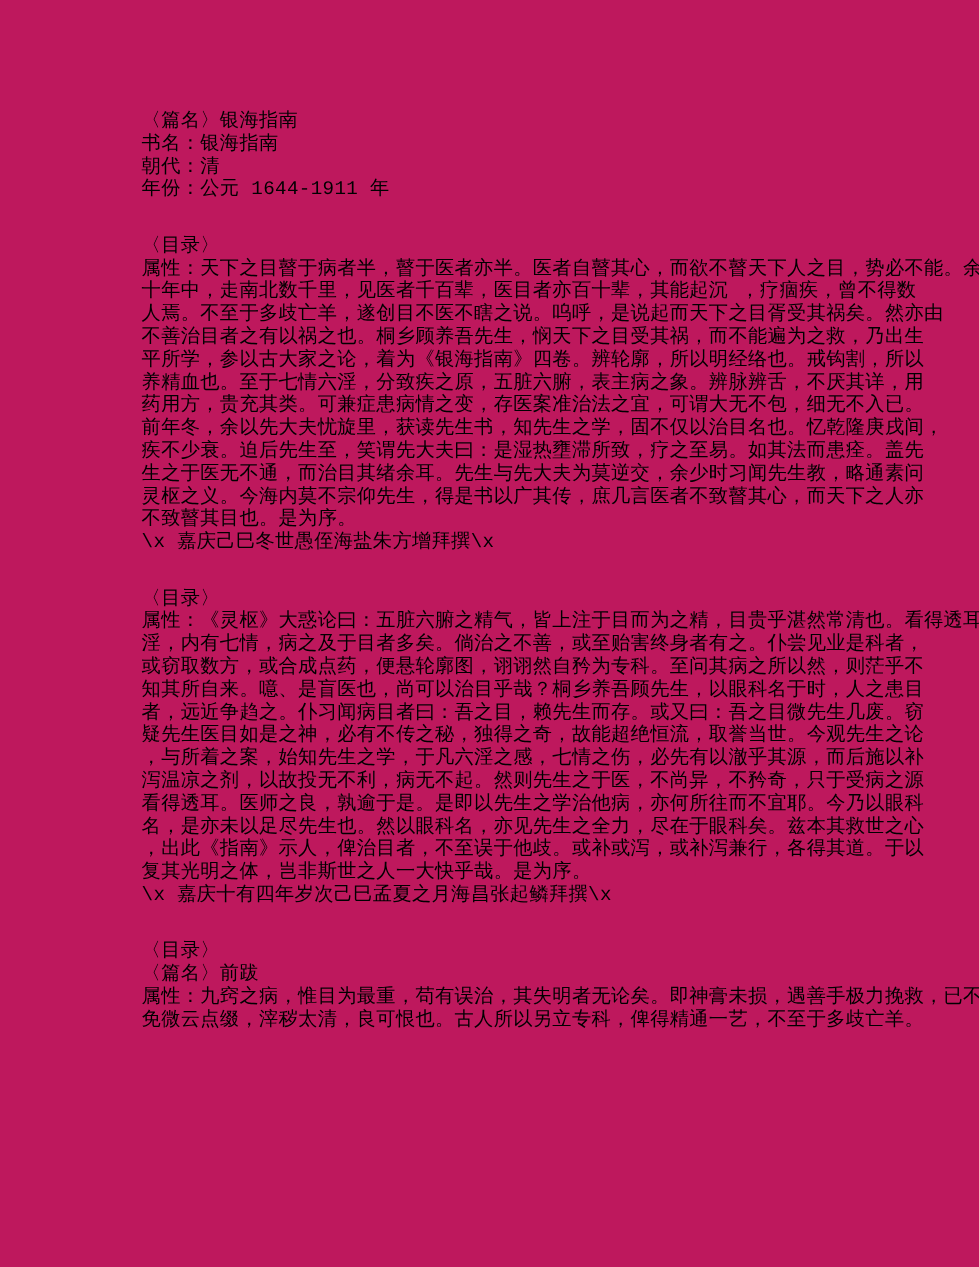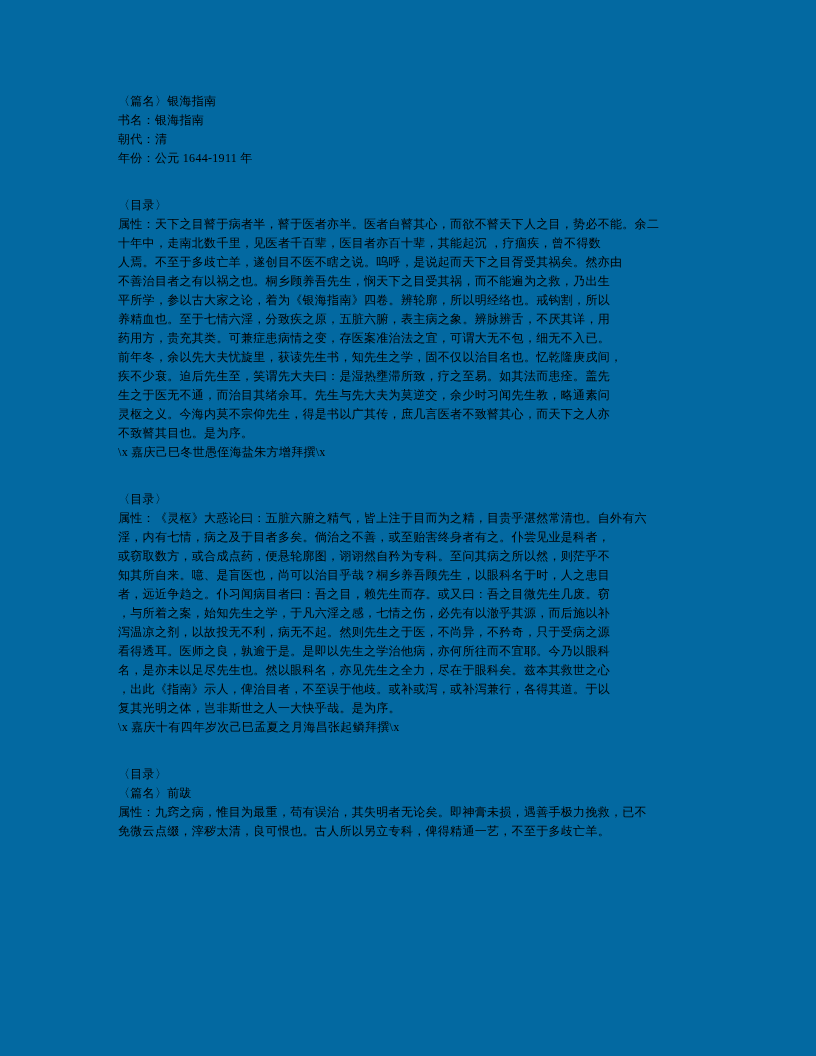--- a/index.html
+++ b/index.html
@@ -5,24 +5,24 @@
   html, body {
     margin: 0;
     padding: 0;
     background: #e8e8e8;
   }
   .page {
     position: relative;
     width: 816px;
     height: 1056px;
     margin: 0 auto;
-    background: #0369a1;
+    background: #be185d;
     overflow: hidden;
-    font-family: Liberation Serif, serif;
-    font-size: 12px;
+    font-family: Liberation Mono, monospace;
+    font-size: 16px;
     line-height: 19px;
     color: #000000;
   }
   .content {
     position: absolute;
     left: 118px;
     top: 92px;
     width: 650px;
   }
   .line {
@@ -65,25 +65,26 @@
           <div class="line">生之于医无不通，而治目其绪余耳。先生与先大夫为莫逆交，余少时习闻先生教，略通素问</div>
           <div class="line">灵枢之义。今海内莫不宗仰先生，得是书以广其传，庶几言医者不致瞽其心，而天下之人亦</div>
           <div class="line">不致瞽其目也。是为序。</div>
         </div>
       <div class="line">\x 嘉庆己巳冬世愚侄海盐朱方增拜撰\x</div>
     </section>
 
     <section class="section">
       <div class="line">〈目录〉</div>
       <div class="body">
-          <div class="line">属性：《灵枢》大惑论曰：五脏六腑之精气，皆上注于目而为之精，目贵乎湛然常清也。自外有六</div>
+          <div class="line">属性：《灵枢》大惑论曰：五脏六腑之精气，皆上注于目而为之精，目贵乎湛然常清也。看得透耳</div>
           <div class="line">淫，内有七情，病之及于目者多矣。倘治之不善，或至贻害终身者有之。仆尝见业是科者，</div>
           <div class="line">或窃取数方，或合成点药，便悬轮廓图，诩诩然自矜为专科。至问其病之所以然，则茫乎不</div>
           <div class="line">知其所自来。噫、是盲医也，尚可以治目乎哉？桐乡养吾顾先生，以眼科名于时，人之患目</div>
           <div class="line">者，远近争趋之。仆习闻病目者曰：吾之目，赖先生而存。或又曰：吾之目微先生几废。窃</div>
+          <div class="line">疑先生医目如是之神，必有不传之秘，独得之奇，故能超绝恒流，取誉当世。今观先生之论</div>
           <div class="line">，与所着之案，始知先生之学，于凡六淫之感，七情之伤，必先有以澈乎其源，而后施以补</div>
           <div class="line">泻温凉之剂，以故投无不利，病无不起。然则先生之于医，不尚异，不矜奇，只于受病之源</div>
           <div class="line">看得透耳。医师之良，孰逾于是。是即以先生之学治他病，亦何所往而不宜耶。今乃以眼科</div>
           <div class="line">名，是亦未以足尽先生也。然以眼科名，亦见先生之全力，尽在于眼科矣。兹本其救世之心</div>
           <div class="line">，出此《指南》示人，俾治目者，不至误于他歧。或补或泻，或补泻兼行，各得其道。于以</div>
           <div class="line">复其光明之体，岂非斯世之人一大快乎哉。是为序。</div>
         </div>
       <div class="line">\x 嘉庆十有四年岁次己巳孟夏之月海昌张起鳞拜撰\x</div>
     </section>
 

